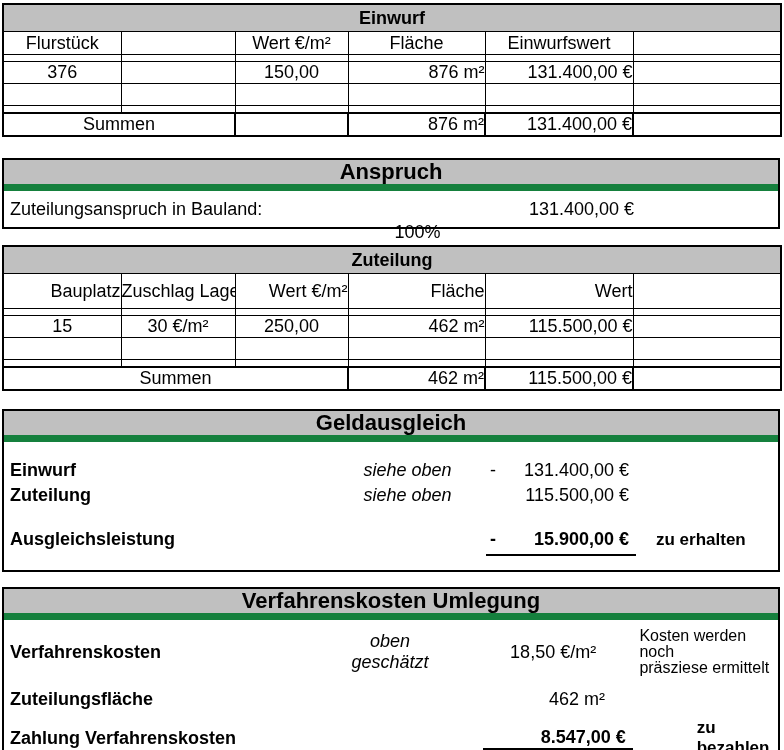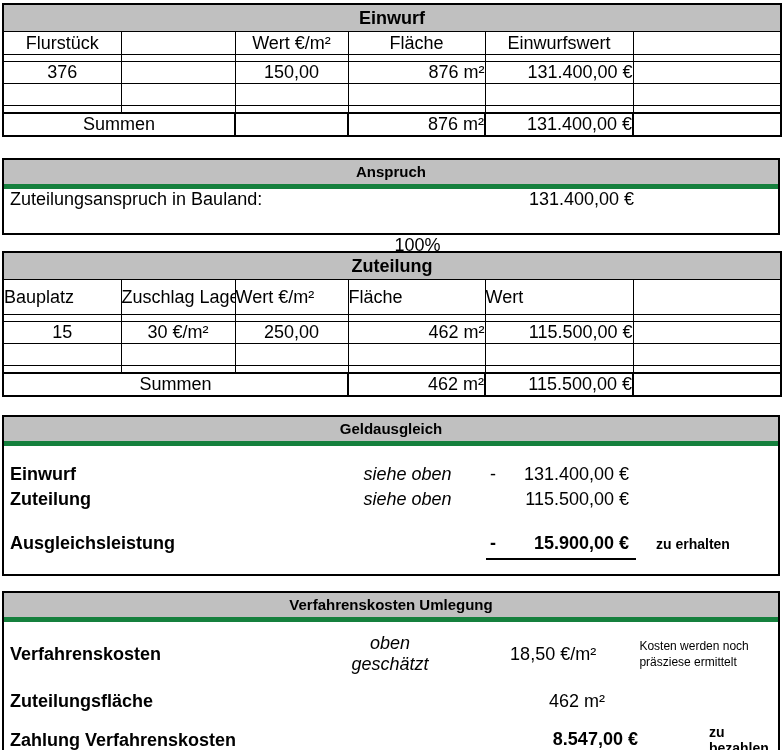--- a/index.html
+++ b/index.html
@@ -4,57 +4,57 @@
 <style>
   html,body{margin:0;padding:0;background:#ffffff;}
   body{width:784px;height:750px;font-family:"Liberation Sans",sans-serif;color:#000;}
   .page{padding:3px 0 0 2px;width:780px;}
   
   table.grid{border-collapse:collapse;table-layout:fixed;width:778px;border:2px solid #000;}
   table.grid td{border:1px solid #000;font-size:18px;padding:0;overflow:hidden;white-space:nowrap;vertical-align:middle;}
   .c1{width:118px}.c2{width:114px}.c3{width:113px}.c4{width:137px}.c5{width:148px}.c6{width:148px}
   td.title-cell{background:#c0c0c0;border-bottom:2px solid #000;font-weight:bold;font-size:19px;text-align:center;height:26px;}
   tr.head td{height:22px;text-align:center;}
-  tr.head-tall td{height:34px;text-align:left;}
+  tr.head-tall td{height:34px;text-align:right;}
   td.small2{font-size:13px;line-height:15px;white-space:pre-line;}
   tr.spacer td{height:6px;}
   tr.data td{height:21px;}
   tr.blank td{height:21px;}
   tr.summen td{height:21px;border-width:2px;}
   td.ctr{text-align:center;margin-left:14px;}
   td.rgt{text-align:right;padding-right:7px;}
   td.summen-label2{text-align:center;padding-left:85px;}
   td.summen-label3{text-align:center;}
   
   .box{border:2px solid #000;width:774px;}
   .m21{margin-top:21px}.m16{margin-top:16px}.m18{margin-top:18px}.m15{margin-top:15px}
-  .box-title{background:#c0c0c0;border-bottom:5px solid #15803d;font-weight:bold;font-size:15px;text-align:center;height:24px;line-height:24px;}
-  .anspruch-row{display:flex;height:44px;font-size:18px;}
+  .box-title{background:#c0c0c0;border-bottom:7px solid #15803d;font-weight:bold;font-size:22px;text-align:center;height:24px;line-height:24px;}
+  .anspruch-row{display:flex;align-items:center;height:36px;font-size:18px;}
   .alabel{width:339px;padding-left:6px;}
   .apercent{width:137px;text-align:center;margin-top:46px;}
   .avalue{width:148px;text-align:right;padding-right:7px;}
   .geld-body{padding:16px 0 14px 0;}
   .grow{display:flex;font-size:18px;line-height:25px;align-items:baseline;}
   .glabel{width:339px;padding-left:6px;font-weight:bold;}
   .gnote{width:117px;text-align:center;font-style:italic;}
   .gmid{width:170px;display:flex;}
   .amount{width:150px;margin-left:auto;position:relative;}
   .amount .sign{position:absolute;left:4px;top:0;}
   .amount .val{display:block;text-align:right;padding-right:7px;}
   .underlined{border-bottom:2px solid #000;}
   .bold{font-weight:bold;}
   .gresult{margin-top:16px;line-height:30px;}
-  .gsuffix{font-weight:bold;font-size:14px;padding-left:20px;}
+  .gsuffix{font-weight:bold;font-size:17px;padding-left:20px;}
   .verf-body{padding:8px 0 10px 0;}
   .vrow{display:flex;align-items:center;font-size:18px;}
   .vrow1{min-height:48px;}
   .vrow2{height:30px;margin-top:8px;}
   .vresult{margin-top:6px;height:36px;gap:44px;}
   .vval{width:170px;text-align:center;padding-left:26px;box-sizing:content-box;}
-  .vremark{font-size:12px;line-height:16px;padding-left:5px;width:145px;white-space:pre-line;}
+  .vremark{font-size:16px;line-height:16px;padding-left:5px;width:145px;white-space:pre-line;}
 </style>
 </head>
 <body>
 
 <div class="page">
 
   <table class="grid">
     <colgroup>
         <col class="c1">
         <col class="c2">

